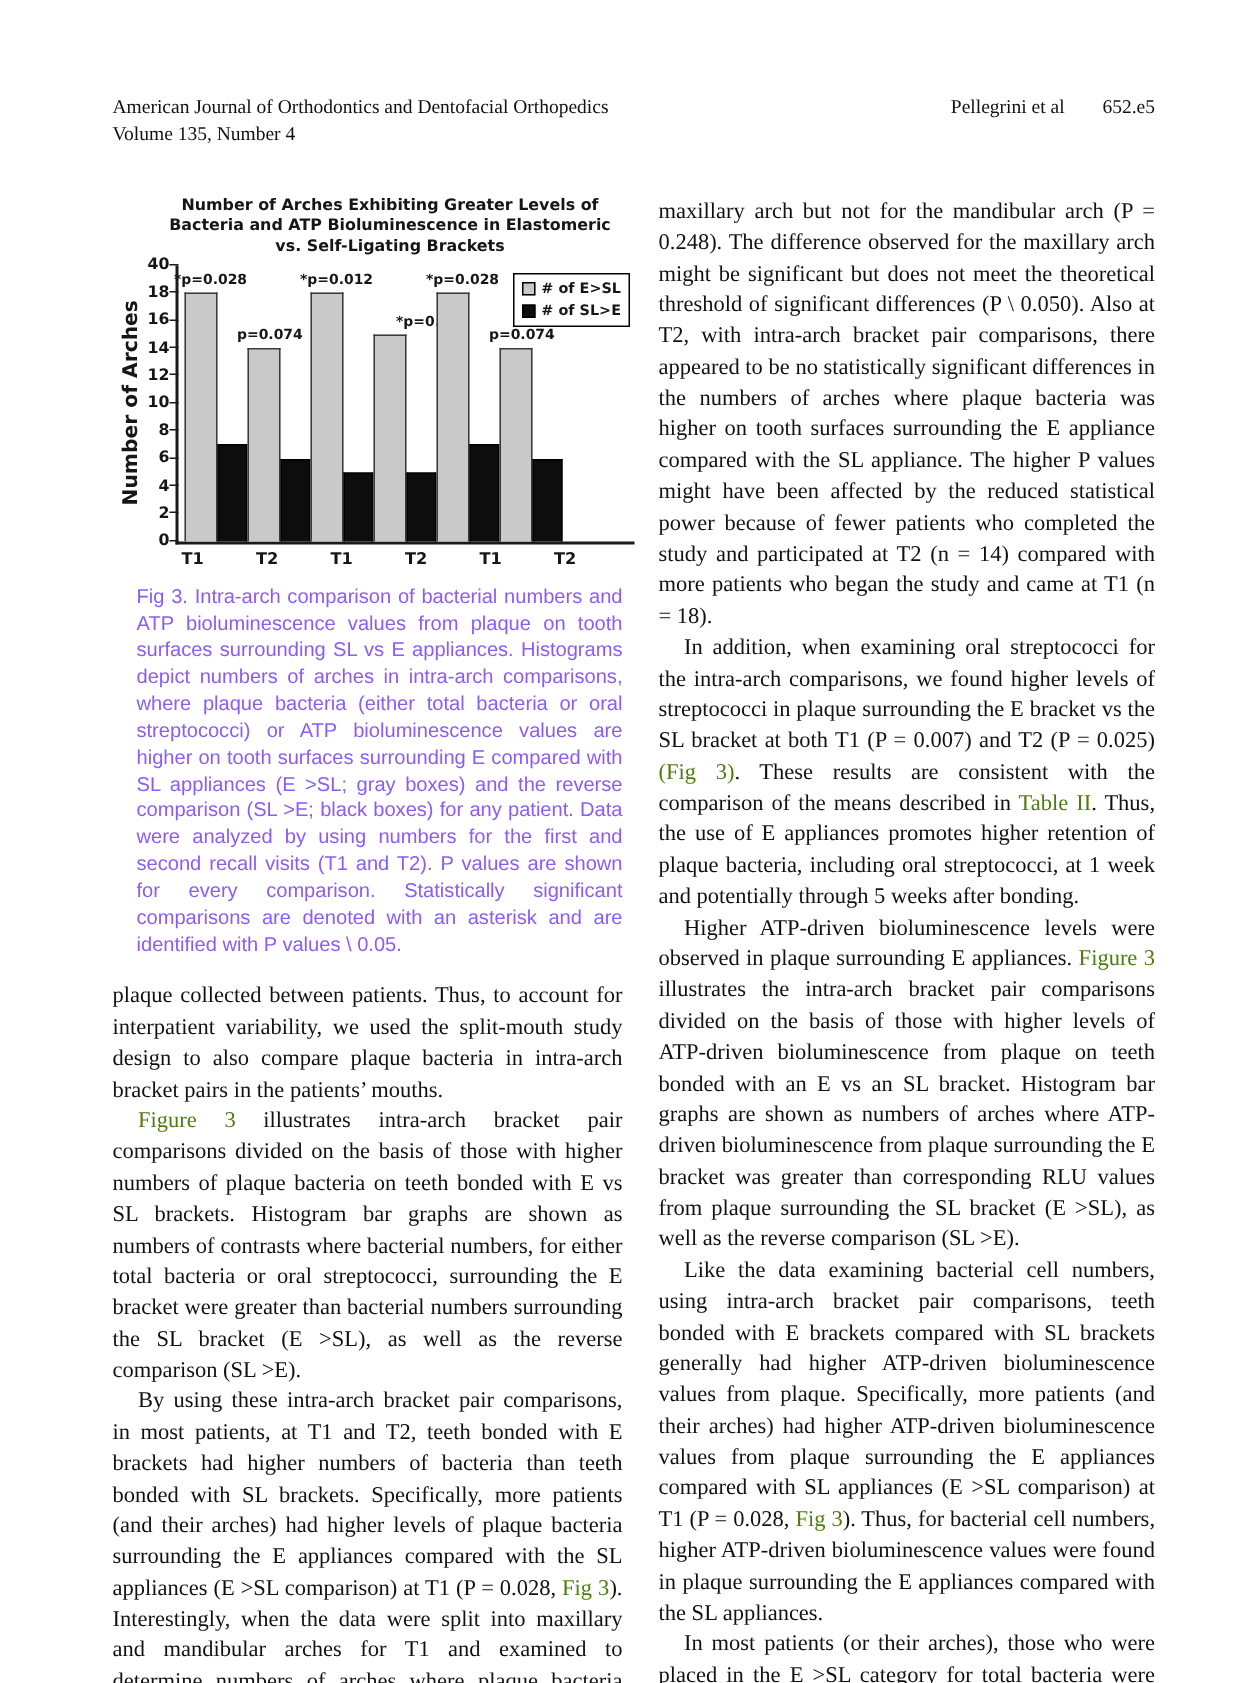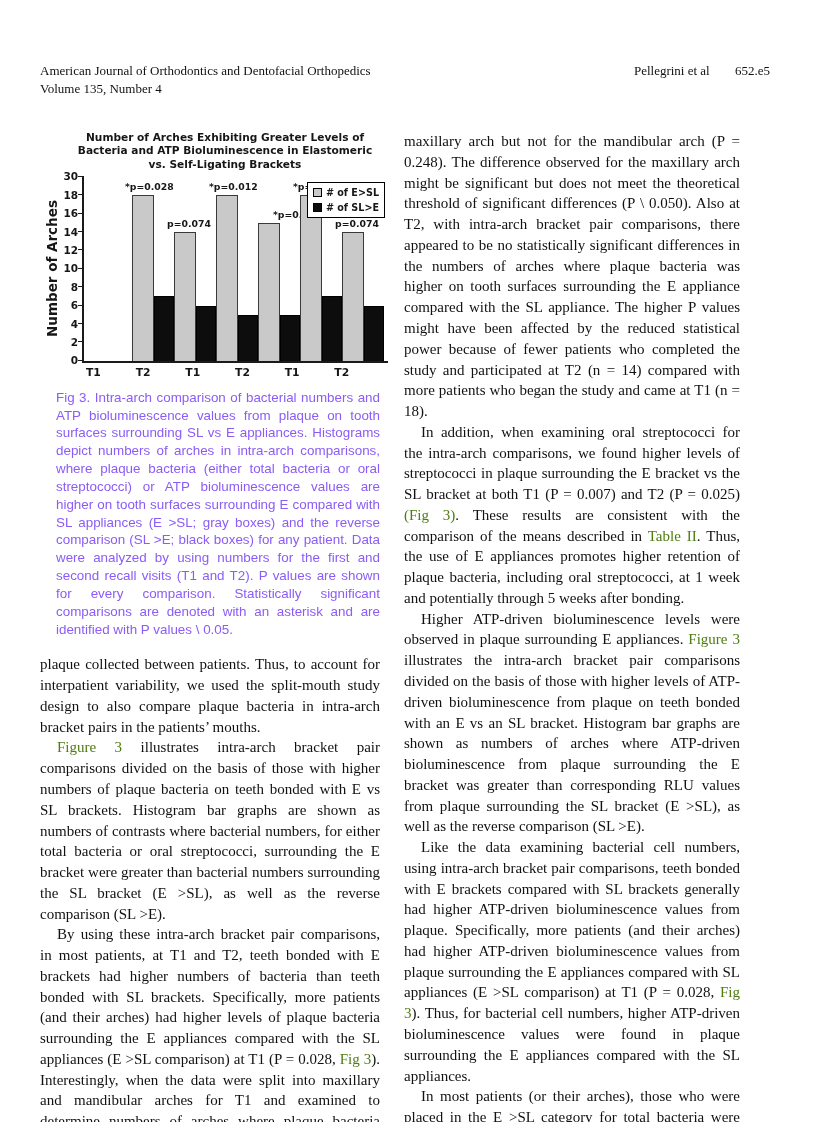--- a/index.html
+++ b/index.html
@@ -1,17 +1,17 @@
 <!DOCTYPE html>
 <html><head>
 <meta charset="utf-8">
 <style>
   html,body{margin:0;padding:0;background:#ffffff;}
   body{width:838px;height:1122px;position:relative;font-family:"Liberation Serif",serif;color:#111;}
-  .page{position:absolute;top:0;left:0;width:838px;height:1026px;box-sizing:border-box;padding:62px 68px 0 40px;}
+  .page{position:absolute;top:0;left:0;width:838px;height:1026px;box-sizing:border-box;padding:62px 68px 0 75px;}
 
   
   .hdr{display:flex;justify-content:space-between;align-items:flex-start;font-size:13px;line-height:1.35;}
   .hdr-left div{white-space:nowrap;}
   .hdr-right{white-space:nowrap;}
   .hdr-right .pgnum{margin-left:22px;}
 
   
   .columns{display:flex;gap:24px;margin-top:34px;}
   .col{width:336px;}
@@ -26,21 +26,21 @@
   .fig-caption{font-family:"Liberation Sans",sans-serif;font-size:13.4px;line-height:1.33;text-align:justify;color:#8b5cf6;margin:10px 0 16px 16px;}
 
   
   .chart{width:344px;font-family:"DejaVu Sans",sans-serif;color:#161616;margin-left:4px;}
   .chart-title{font-size:10.6px;font-weight:bold;text-align:center;line-height:1.25;margin:0 10px 6px 28px;}
   .chart-area{display:flex;align-items:flex-start;}
   .y-axis-label{writing-mode:vertical-rl;transform:rotate(180deg);font-size:13.5px;font-weight:bold;height:184px;display:flex;align-items:center;justify-content:center;}
   .yticks{position:relative;width:22px;height:184px;}
   .ytick{position:absolute;right:4px;font-size:10.5px;font-weight:bold;line-height:1;}
   .plot-col{flex:1;display:flex;flex-direction:column;}
-  .chart-plot{position:relative;height:184px;border-left:2px solid #1a1a1a;border-bottom:2px solid #1a1a1a;display:flex;align-items:flex-end;justify-content:flex-end;padding:0 4px;}
+  .chart-plot{position:relative;height:184px;border-left:2px solid #1a1a1a;border-bottom:2px solid #1a1a1a;display:flex;align-items:flex-end;justify-content:flex-start;padding:0 4px;}
   .ytickmark{position:absolute;left:-6px;width:6px;border-top:1.6px solid #1a1a1a;}
   .bargroup{position:relative;display:flex;align-items:flex-end;height:100%;}
   .bar{width:22px;box-sizing:border-box;border:1px solid #3a3a3a;border-bottom:none;}
   .bar.s1{width:20px;border-color:#000;}
   .plabel{position:absolute;left:-7px;white-space:nowrap;font-size:9.3px;font-weight:bold;}
   .xrow{display:flex;justify-content:space-around;padding:0 4px;margin-top:3px;}
   .xtick{flex:1;text-align:left;font-size:10.8px;font-weight:bold;}
   .grow{display:flex;margin-top:1px;}
   .grouplabel{flex:1;text-align:center;font-size:11px;font-weight:bold;border-top:1px solid #888;padding-top:2px;margin:0 6px;white-space:nowrap;}
   .legend{position:absolute;top:5px;right:3px;background:#fff;border:1.6px solid #000;padding:4px 5px;display:flex;flex-direction:column;gap:4px;z-index:2;}
@@ -74,21 +74,21 @@
               <div class="ytick" style="bottom: -5px;">0</div>
               <div class="ytick" style="bottom: 13.4px;">2</div>
               <div class="ytick" style="bottom: 31.8px;">4</div>
               <div class="ytick" style="bottom: 50.2px;">6</div>
               <div class="ytick" style="bottom: 68.6px;">8</div>
               <div class="ytick" style="bottom: 87px;">10</div>
               <div class="ytick" style="bottom: 105.4px;">12</div>
               <div class="ytick" style="bottom: 123.8px;">14</div>
               <div class="ytick" style="bottom: 142.2px;">16</div>
               <div class="ytick" style="bottom: 160.6px;">18</div>
-              <div class="ytick" style="bottom: 179px;">30</div>
+              <div class="ytick" style="bottom: 179px;">40</div>
             </div>
           <div class="plot-col">
             <div class="chart-plot">
               <div class="legend">
                   <div class="legend-row">
                     <span class="swatch" style="background: rgb(201, 201, 201);"></span>
                     <span># of E&gt;SL</span>
                   </div>
                   <div class="legend-row">
                     <span class="swatch" style="background: rgb(13, 13, 13);"></span>

